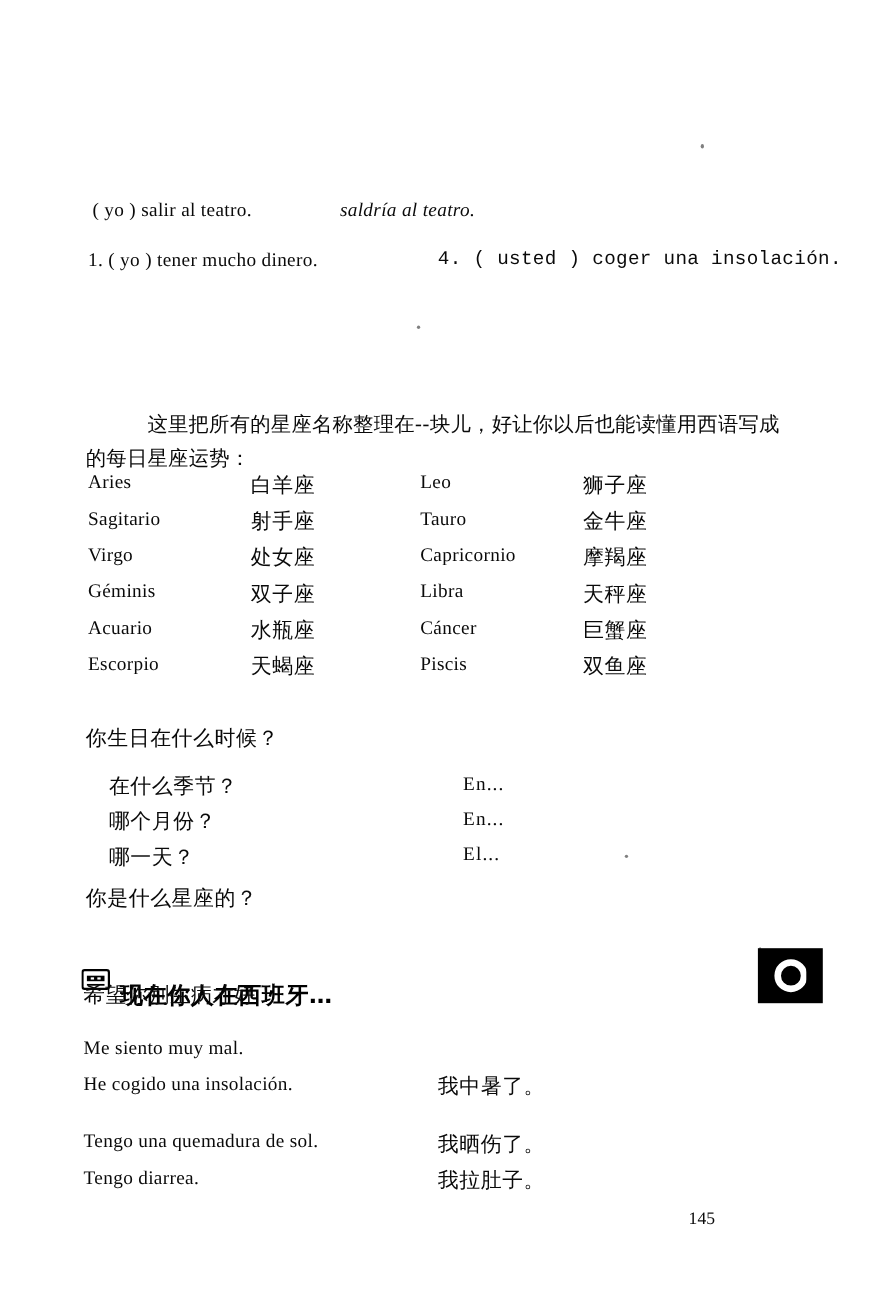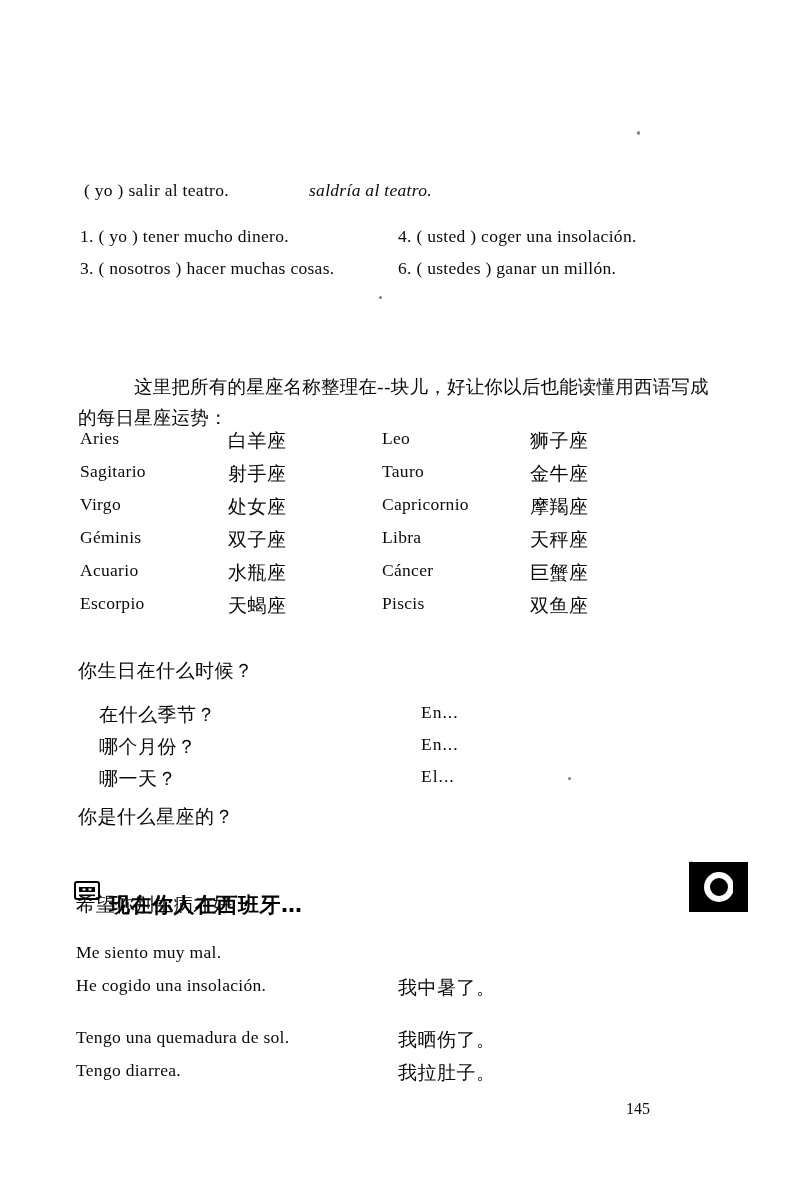--- a/index.html
+++ b/index.html
@@ -60,21 +60,21 @@
   }
   .ex-row {
     position: relative;
     height: 32px;
   }
   .ex-item {
     position: absolute;
     top: 0;
   }
   .ex-item.col-left  { left: 0px; }
-  .ex-item.col-right { left: 318px; }
+  .ex-item.col-right { left: 318px; font-family: Liberation Mono, monospace; }
 
   
   #intro-paragraph {
     position: absolute;
     left: 78px;
     top: 352px;
     width: 632px;
     font-family: "DejaVu Sans", "Liberation Sans", sans-serif;
     font-size: 18.5px;
     line-height: 31px;
@@ -239,24 +239,20 @@
 
   <div id="example-row">
     <span class="lat prompt">( yo ) salir al teatro.</span>
     <span class="lat ital answer">saldría al teatro.</span>
   </div>
 
   <div id="exercise-list">
     <div class="ex-row">
       <span class="lat ex-item col-left">1. ( yo ) tener mucho dinero.</span>
       <span class="lat ex-item col-right">4. ( usted ) coger una insolación.</span>
-    </div>
-    <div class="ex-row">
-      <span class="lat ex-item col-left">3. ( nosotros ) hacer muchas cosas.</span>
-      <span class="lat ex-item col-right">6. ( ustedes ) ganar un millón.</span>
     </div>
   </div>
 
   <p id="intro-paragraph">这里把所有的星座名称整理在--块儿，好让你以后也能读懂用西语写成的每日星座运势：</p>
 
   <div id="zodiac-table">
     <div class="z-row">
       <span class="lat z-cell z-es-l">Aries</span>
       <span class="cjk z-cell z-zh-l">白羊座</span>
       <span class="lat z-cell z-es-r">Leo</span>

